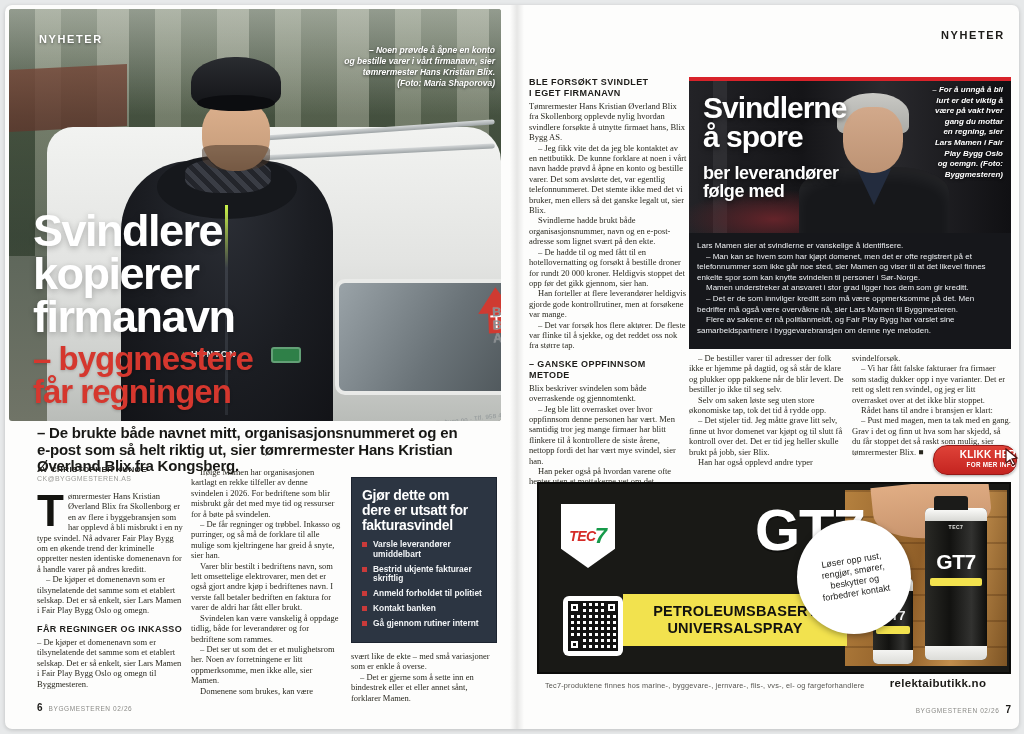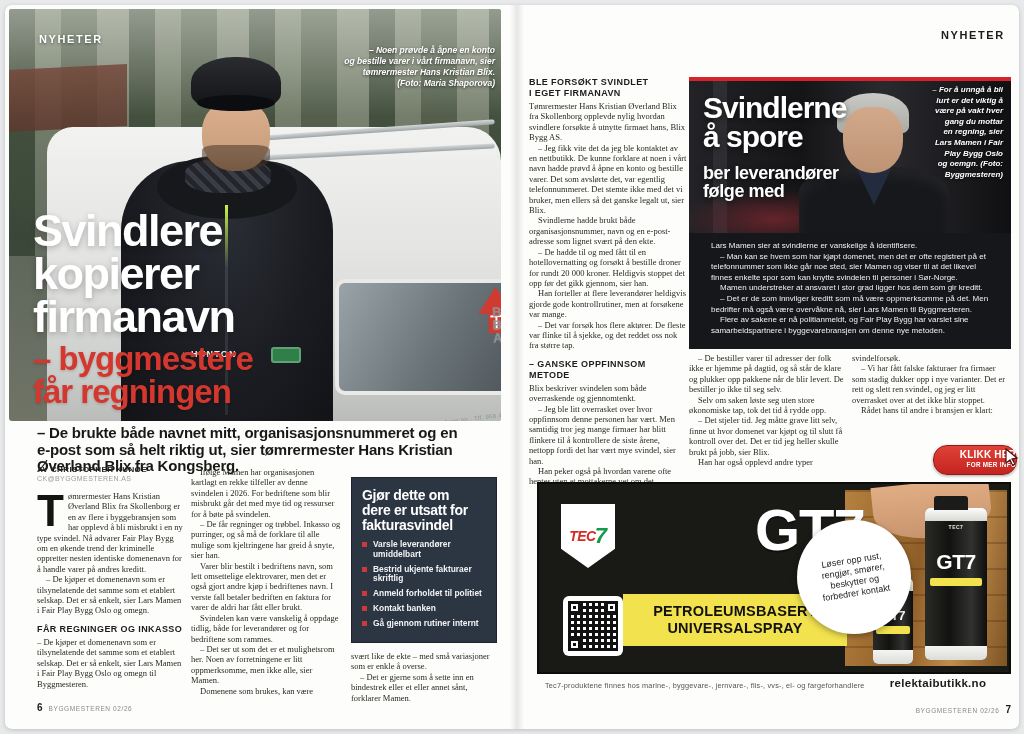--- a/index.html
+++ b/index.html
@@ -79,21 +79,21 @@
   .sb-stripe{left:24px;top:0;width:14px;height:100%;background:#3d3d42;opacity:.5;}
   .sb-redglow{left:-10px;top:108px;width:190px;height:60px;background:radial-gradient(ellipse,#64242a 0%,rgba(80,25,30,0) 70%);}
   .p-hair{left:148px;top:12px;width:72px;height:42px;background:linear-gradient(180deg,#c9c9c5,#a9a9a4);border-radius:50% 50% 20% 20%;}
   .p-face{left:154px;top:26px;width:60px;height:66px;background:linear-gradient(180deg,#d2a98b,#bd9374);border-radius:42% 42% 48% 48%;}
   .p-coat{left:110px;top:86px;width:150px;height:70px;background:#17181b;border-radius:36% 36% 0 0;box-shadow:inset 0 10px 14px rgba(255,255,255,.05);}
   .p-shirt{left:168px;top:88px;width:34px;height:36px;background:#232c3e;clip-path:polygon(0 0,100% 0,50% 100%);}
   .sb-headline{left:14px;top:16px;z-index:4;}
   .sb-hl-big{color:#fff;font-weight:900;font-size:30px;line-height:29px;letter-spacing:-1px;white-space:pre-line;text-shadow:0 2px 5px rgba(0,0,0,.5);}
   .sb-hl-small{color:#fff;font-weight:900;font-size:18px;line-height:18px;letter-spacing:-.4px;white-space:pre-line;margin-top:13px;text-shadow:0 2px 5px rgba(0,0,0,.5);}
   .sb-caption{left:208px;top:8px;width:106px;text-align:right;color:#fff;font-style:italic;font-weight:700;font-size:8px;line-height:10.6px;white-space:pre-line;z-index:4;text-shadow:0 1px 3px rgba(0,0,0,.6);}
-  .sb-body{left:0;top:156px;width:100%;box-sizing:border-box;padding:8px 22px;color:#eef0f3;font-size:8px;line-height:10.6px;}
+  .sb-body{left:0;top:156px;width:100%;box-sizing:border-box;padding:8px 8px;color:#eef0f3;font-size:8px;line-height:10.6px;}
   .sb-body p{margin:0;}
   #cta{left:928px;top:440px;width:82px;height:28px;background:linear-gradient(180deg,#df4238,#c42420);border:1px solid #951a17;border-radius:14px;z-index:20;color:#fff;text-align:right;box-shadow:0 1px 3px rgba(0,0,0,.35);cursor:pointer;}
   #cta .cta1{font-weight:900;font-size:10px;line-height:12px;margin-top:3px;letter-spacing:.2px;}
   #cta .cta2{font-weight:bold;font-size:6.3px;line-height:7px;letter-spacing:.3px;}
   #cta svg{position:absolute;right:-4px;top:2px;}
   #ad{left:532px;top:477px;width:474px;height:192px;background:#191916;border:2px solid #0c0c0a;box-sizing:border-box;overflow:hidden;cursor:pointer;}
   .tec7-shield{left:22px;top:20px;width:54px;height:64px;background:#fff;clip-path:polygon(0 0,100% 0,100% 70%,50% 100%,0 70%);display:flex;align-items:center;justify-content:center;z-index:3;}
   .tec7-shield .t-tec{color:#d52b27;font-weight:900;font-style:italic;font-size:14px;letter-spacing:-.5px;}
   .tec7-shield .t-7{color:#169a4a;font-weight:900;font-style:italic;font-size:22px;margin-left:-1px;}
   .ad-product{left:216px;top:12px;color:#fff;font-weight:900;font-size:58px;letter-spacing:-1px;z-index:2;text-shadow:0 2px 0 rgba(0,0,0,.4);}
@@ -302,20 +302,21 @@
       <p class="ind">– De bestiller varer til adresser der folk ikke er hjemme på dagtid, og så står de klare og plukker opp pakkene når de blir levert. De bestiller jo ikke til seg selv.</p>
       <p class="ind">Selv om saken løste seg uten store økonomiske tap, tok det tid å rydde opp.</p>
       <p class="ind">– Det stjeler tid. Jeg måtte grave litt selv, finne ut hvor domenet var kjøpt og til slutt få kontroll over det. Det er tid jeg heller skulle brukt på jobb, sier Blix.</p>
       <p class="ind">Han har også opplevd andre typer</p>
     </div>
 
     <div id="rcol3" class="abs serif" style="left:341px;">
       <p>svindelforsøk.</p>
       <p class="ind">– Vi har fått falske fakturaer fra firmaer som stadig dukker opp i nye varianter. Det er rett og slett ren svindel, og jeg er litt overrasket over at det ikke blir stoppet.</p>
       <p class="ind">Rådet hans til andre i bransjen er klart:</p>
+      <p class="ind">– Pust med magen, men ta tak med en gang. Grav i det og finn ut hva som har skjedd, så du får stoppet det så raskt som mulig, sier tømrermester Blix. ■</p>
     </div>
 
     <div id="cta" class="abs" style="left:422px;">
       <div class="cta1">KLIKK HER</div>
       <div class="cta2">FOR MER INFO</div>
       <svg width="16" height="18" viewBox="0 0 16 18">
         <path d="M2,1 L13,10 L8,11 L11,16 L8.5,17.3 L6,12 L2,15 Z" fill="#ffffff" stroke="#4a0e0c" stroke-width="1.2"></path>
       </svg>
     </div>
 

